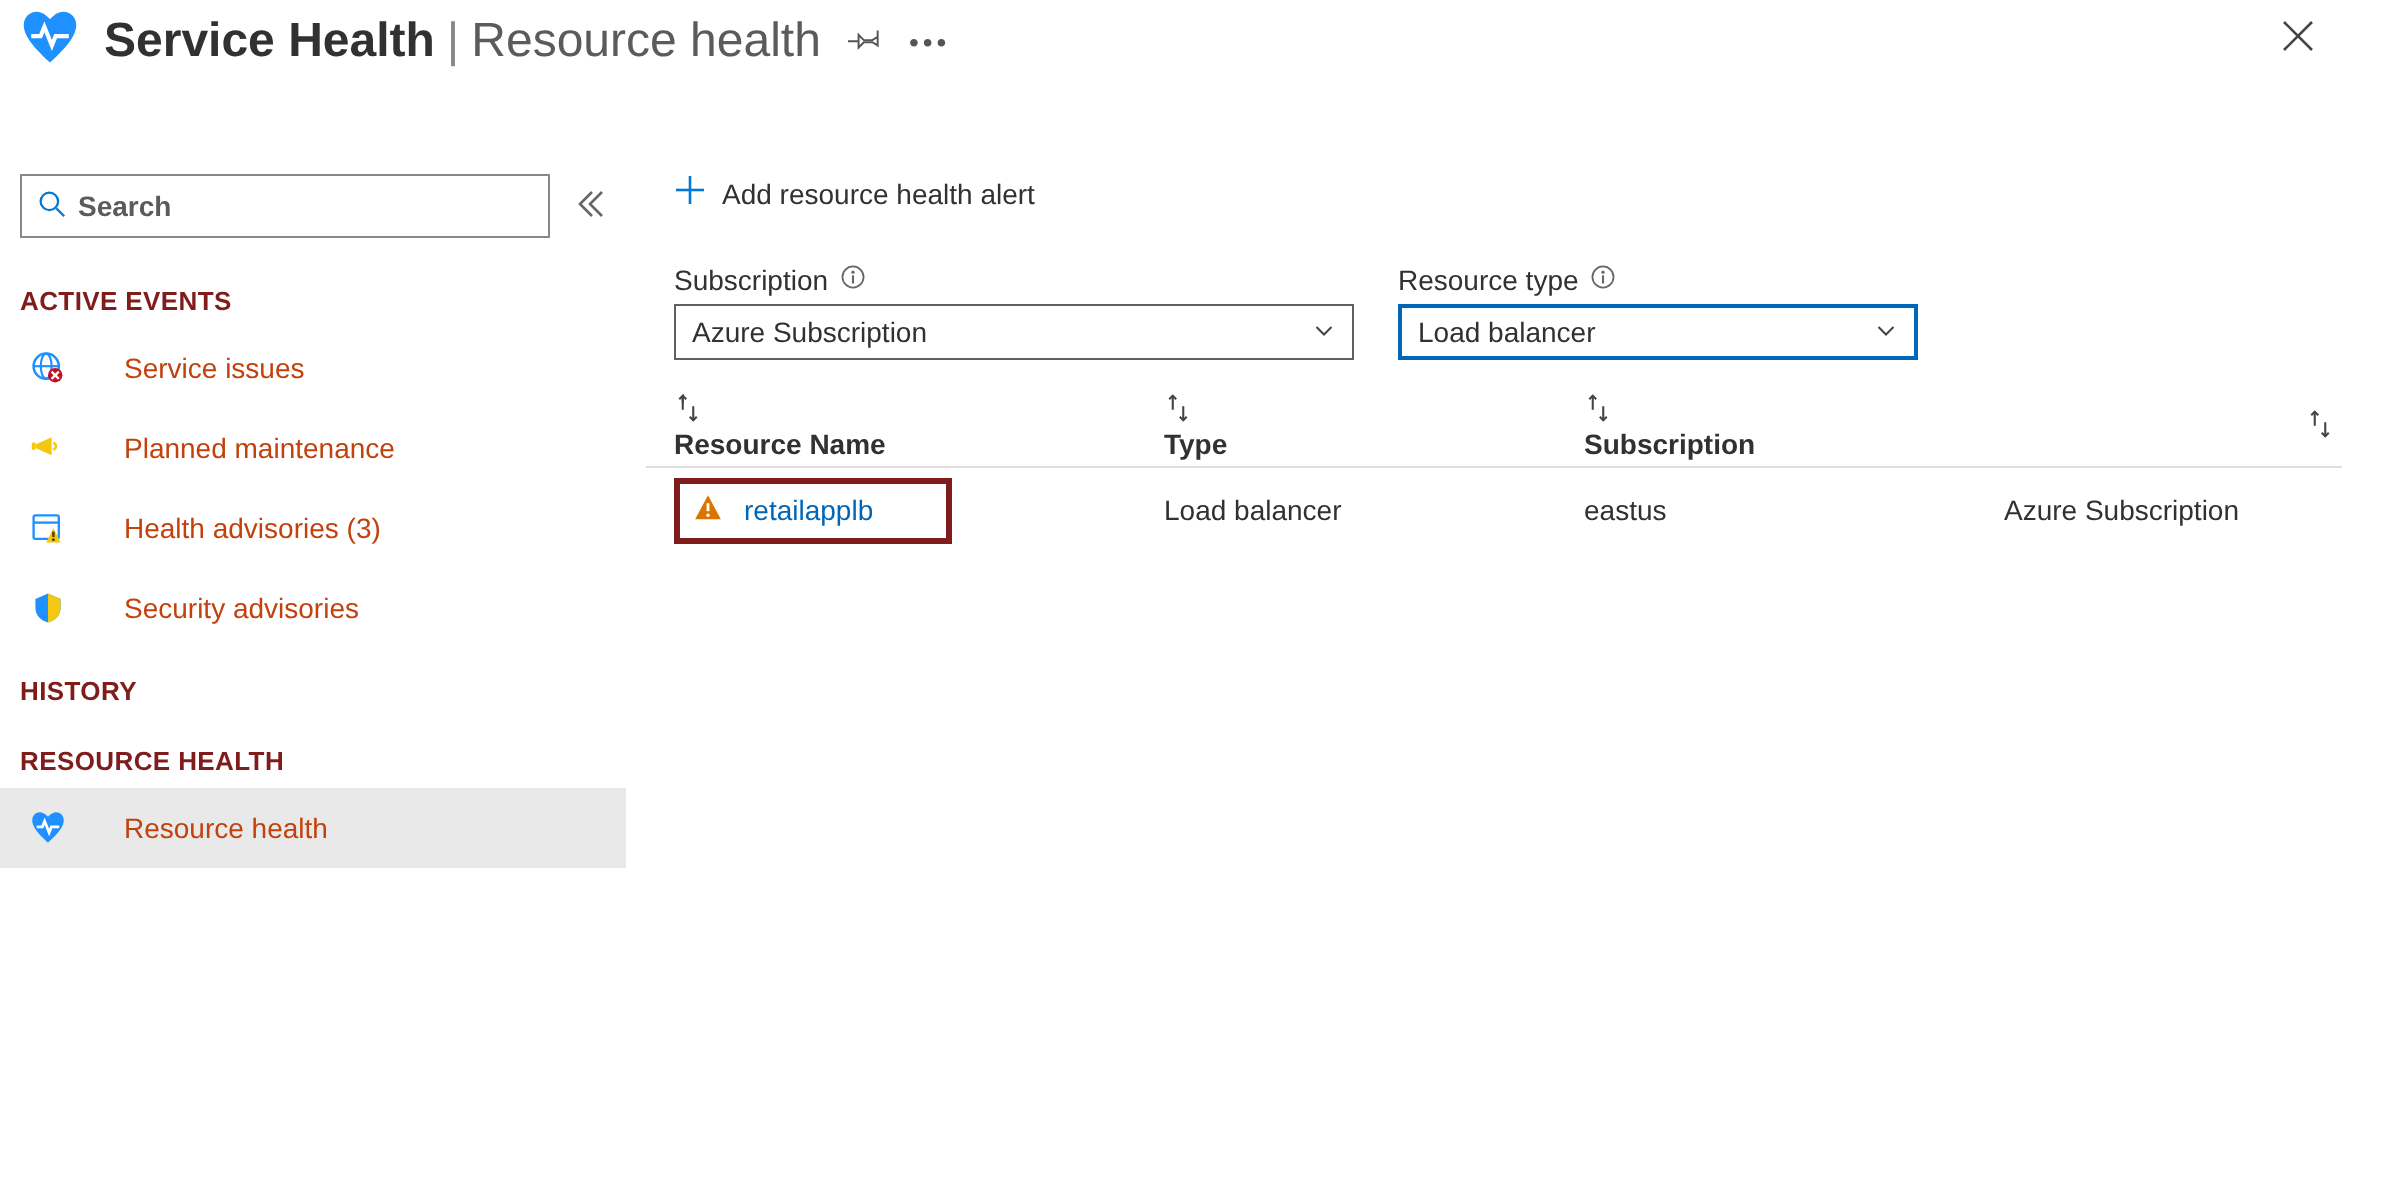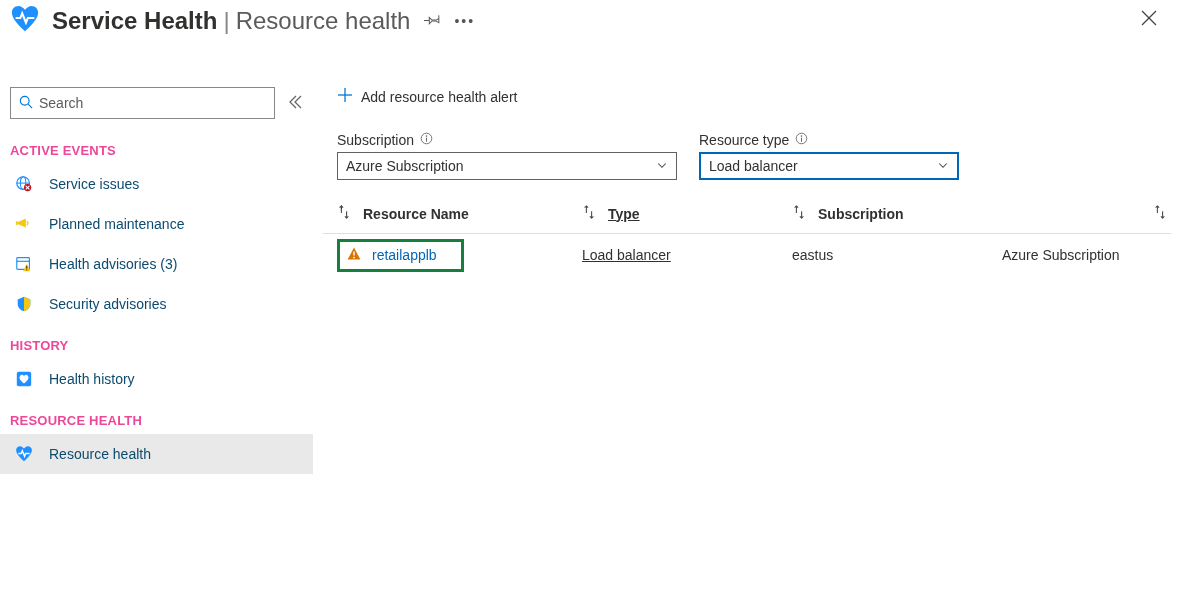--- a/index.html
+++ b/index.html
@@ -66,42 +66,43 @@
     border: 1px solid #8a8886;
     height: 32px;
     padding: 0 8px;
   }
   .search-box input {
     border: none;
     outline: none;
     font-size: 14px;
     width: 100%;
     color: #323130;
+    font-weight: bold;
   }
   .search-box input::placeholder { color: #5b5b5b; }
   .collapse-btn { margin-left: 12px; cursor: pointer; }
 
   
   .nav-section-label {
     font-size: 13px;
     font-weight: 600;
-    color: #ec4899;
+    color: #7f1d1d;
     padding: 14px 10px 6px 10px;
     letter-spacing: 0.2px;
   }
   .nav-item {
     display: flex;
     align-items: center;
     height: 40px;
     padding: 0 10px 0 10px;
     cursor: pointer;
   }
   .nav-item.active { background: #e9e9e9; }
   .nav-icon { width: 28px; display: flex; justify-content: center; }
-  .nav-label { margin-left: 11px; font-size: 14px; color: #0c4a6e; }
+  .nav-label { margin-left: 24px; font-size: 14px; color: #c2410c; }
 
   
   .toolbar {
     display: flex;
     align-items: flex-start;
     padding: 0 0 26px 14px;
   }
   .toolbar-btn {
     display: flex;
     align-items: center;
@@ -149,42 +150,43 @@
     padding-left: 0;
   }
   .thead, .trow {
     display: flex;
     align-items: center;
     border-bottom: 1px solid #e1dfdd;
   }
   .thead { height: 40px; padding-left: 14px; }
   .th {
     display: flex;
-    align-items: center;
+    align-items: flex-start;
     font-weight: 600;
     font-size: 14px;
     cursor: pointer;
+    flex-direction: column;
   }
   .sort-icon { margin-right: 12px; }
   .col-name { width: 245px; }
-  .col-type { width: 210px; text-decoration: underline; }
+  .col-type { width: 210px; }
   .col-loc  { width: 210px; }
   .col-sub  { flex: 1; }
 
   .trow {
     height: 42px;
     padding-left: 14px;
     border-bottom: none;
   }
   .td { font-size: 14px; display: flex; align-items: center; }
   .td .warn { margin-right: 10px; }
   .name-text { color: #0067b8; cursor: pointer; }
   .highlight-box {
-    border: 3px solid #15803d;
-    padding: 4px 24px 4px 6px;
+    border: 3px solid #7f1d1d;
+    padding: 4px 36px 4px 6px;
     display: inline-flex;
     align-items: center;
   }
 </style>
 </head>
 <body>
 
 <div class="page">
 
   <div class="header">
@@ -280,29 +282,20 @@
           <svg width="18" height="18" viewBox="0 0 20 20">
               <path d="M10 2 L17 5 L17 10 C17 14 14 17 10 18 C6 17 3 14 3 10 L3 5 Z" fill="#1e90ff"></path>
               <path d="M10 2 L17 5 L17 10 C17 14 14 17 10 18 Z" fill="#f2c811"></path>
             </svg>
         </span>
         <span class="nav-label">Security advisories</span>
       </div>
 
       <div class="nav-section-label">HISTORY</div>
 
-      <div class="nav-item">
-        <span class="nav-icon">
-          <svg width="18" height="18" viewBox="0 0 20 20">
-              <rect x="2" y="2" width="16" height="16" rx="2" fill="#1e90ff"></rect>
-              <path d="M10 15 C5 11 4 8 6 6 C7 5 9 5 10 7 C11 5 13 5 14 6 C16 8 15 11 10 15 Z" fill="#fff"></path>
-            </svg>
-        </span>
-        <span class="nav-label">Health history</span>
-      </div>
 
       <div class="nav-section-label">RESOURCE HEALTH</div>
 
       <div class="nav-item active">
         <span class="nav-icon">
           <svg width="18" height="18" viewBox="0 0 32 32">
               <path d="M16 29 C6 20 2 14 2 9 C2 5 5 2 9 2 C12 2 14 4 16 6 C18 4 20 2 23 2 C27 2 30 5 30 9 C30 14 26 20 16 29 Z" fill="#1e90ff"></path>
               <polyline points="6,15 11,15 13,10 17,20 19,15 26,15" fill="none" stroke="#fff" stroke-width="2.5"></polyline>
             </svg>
         </span>

